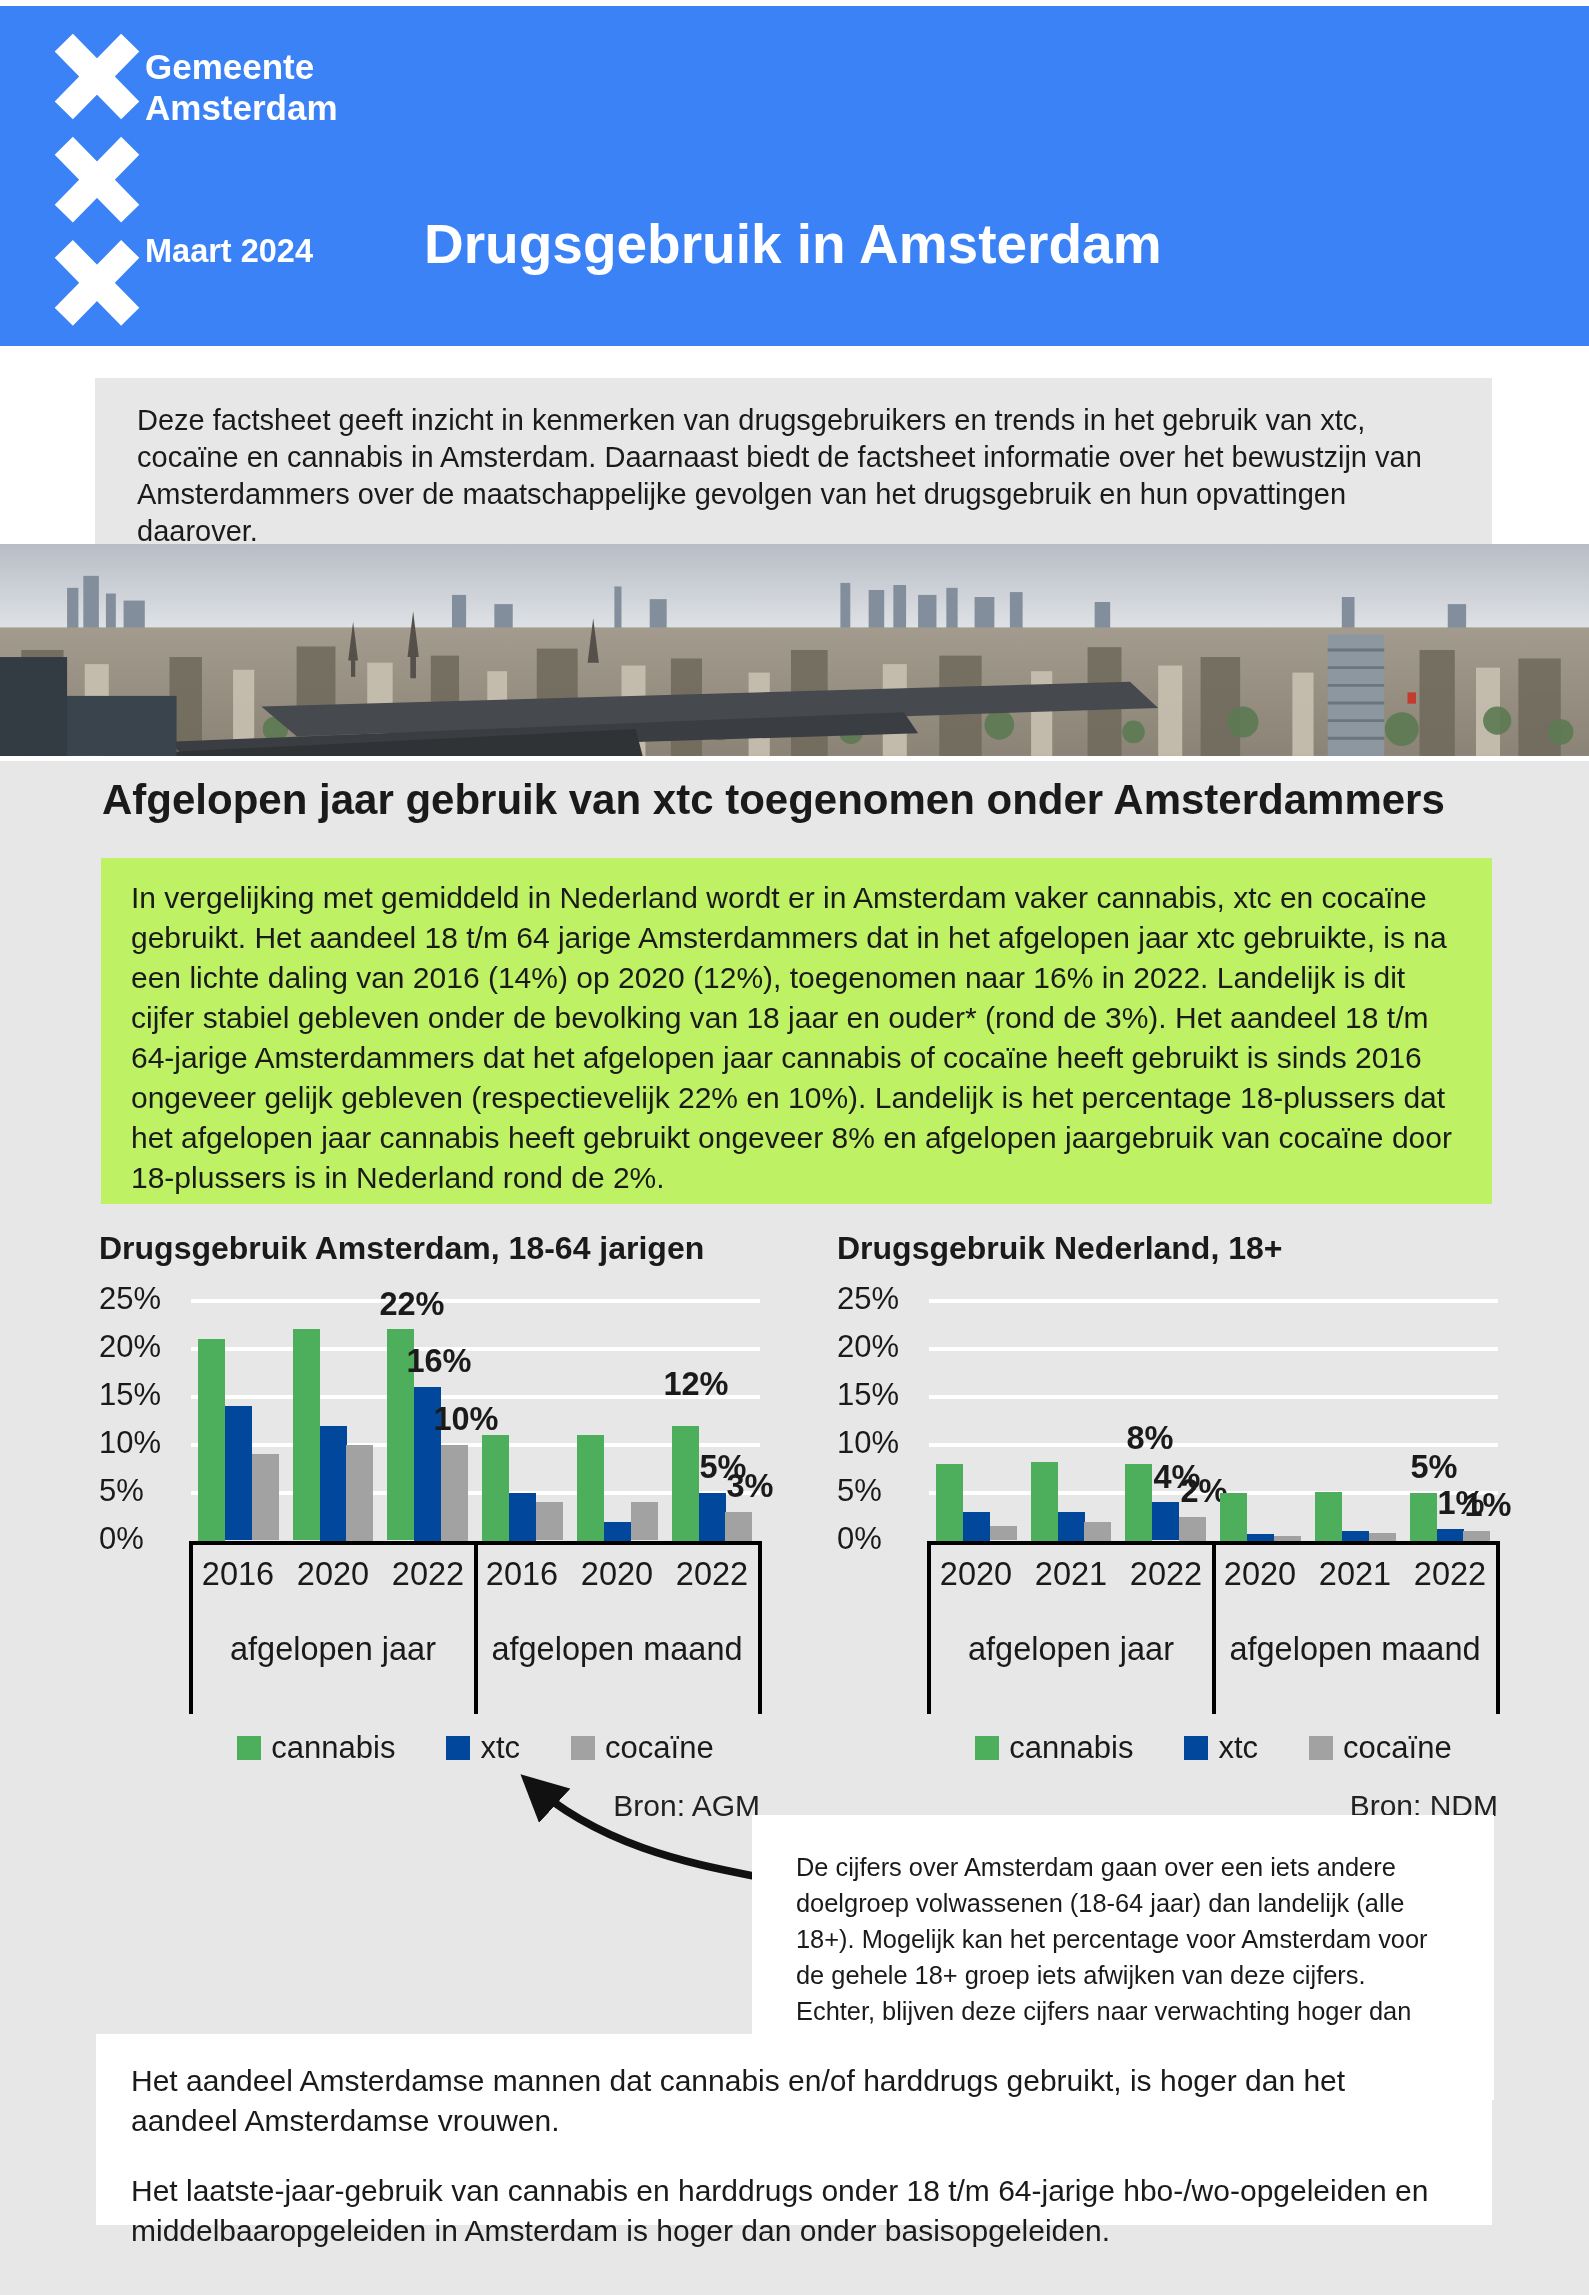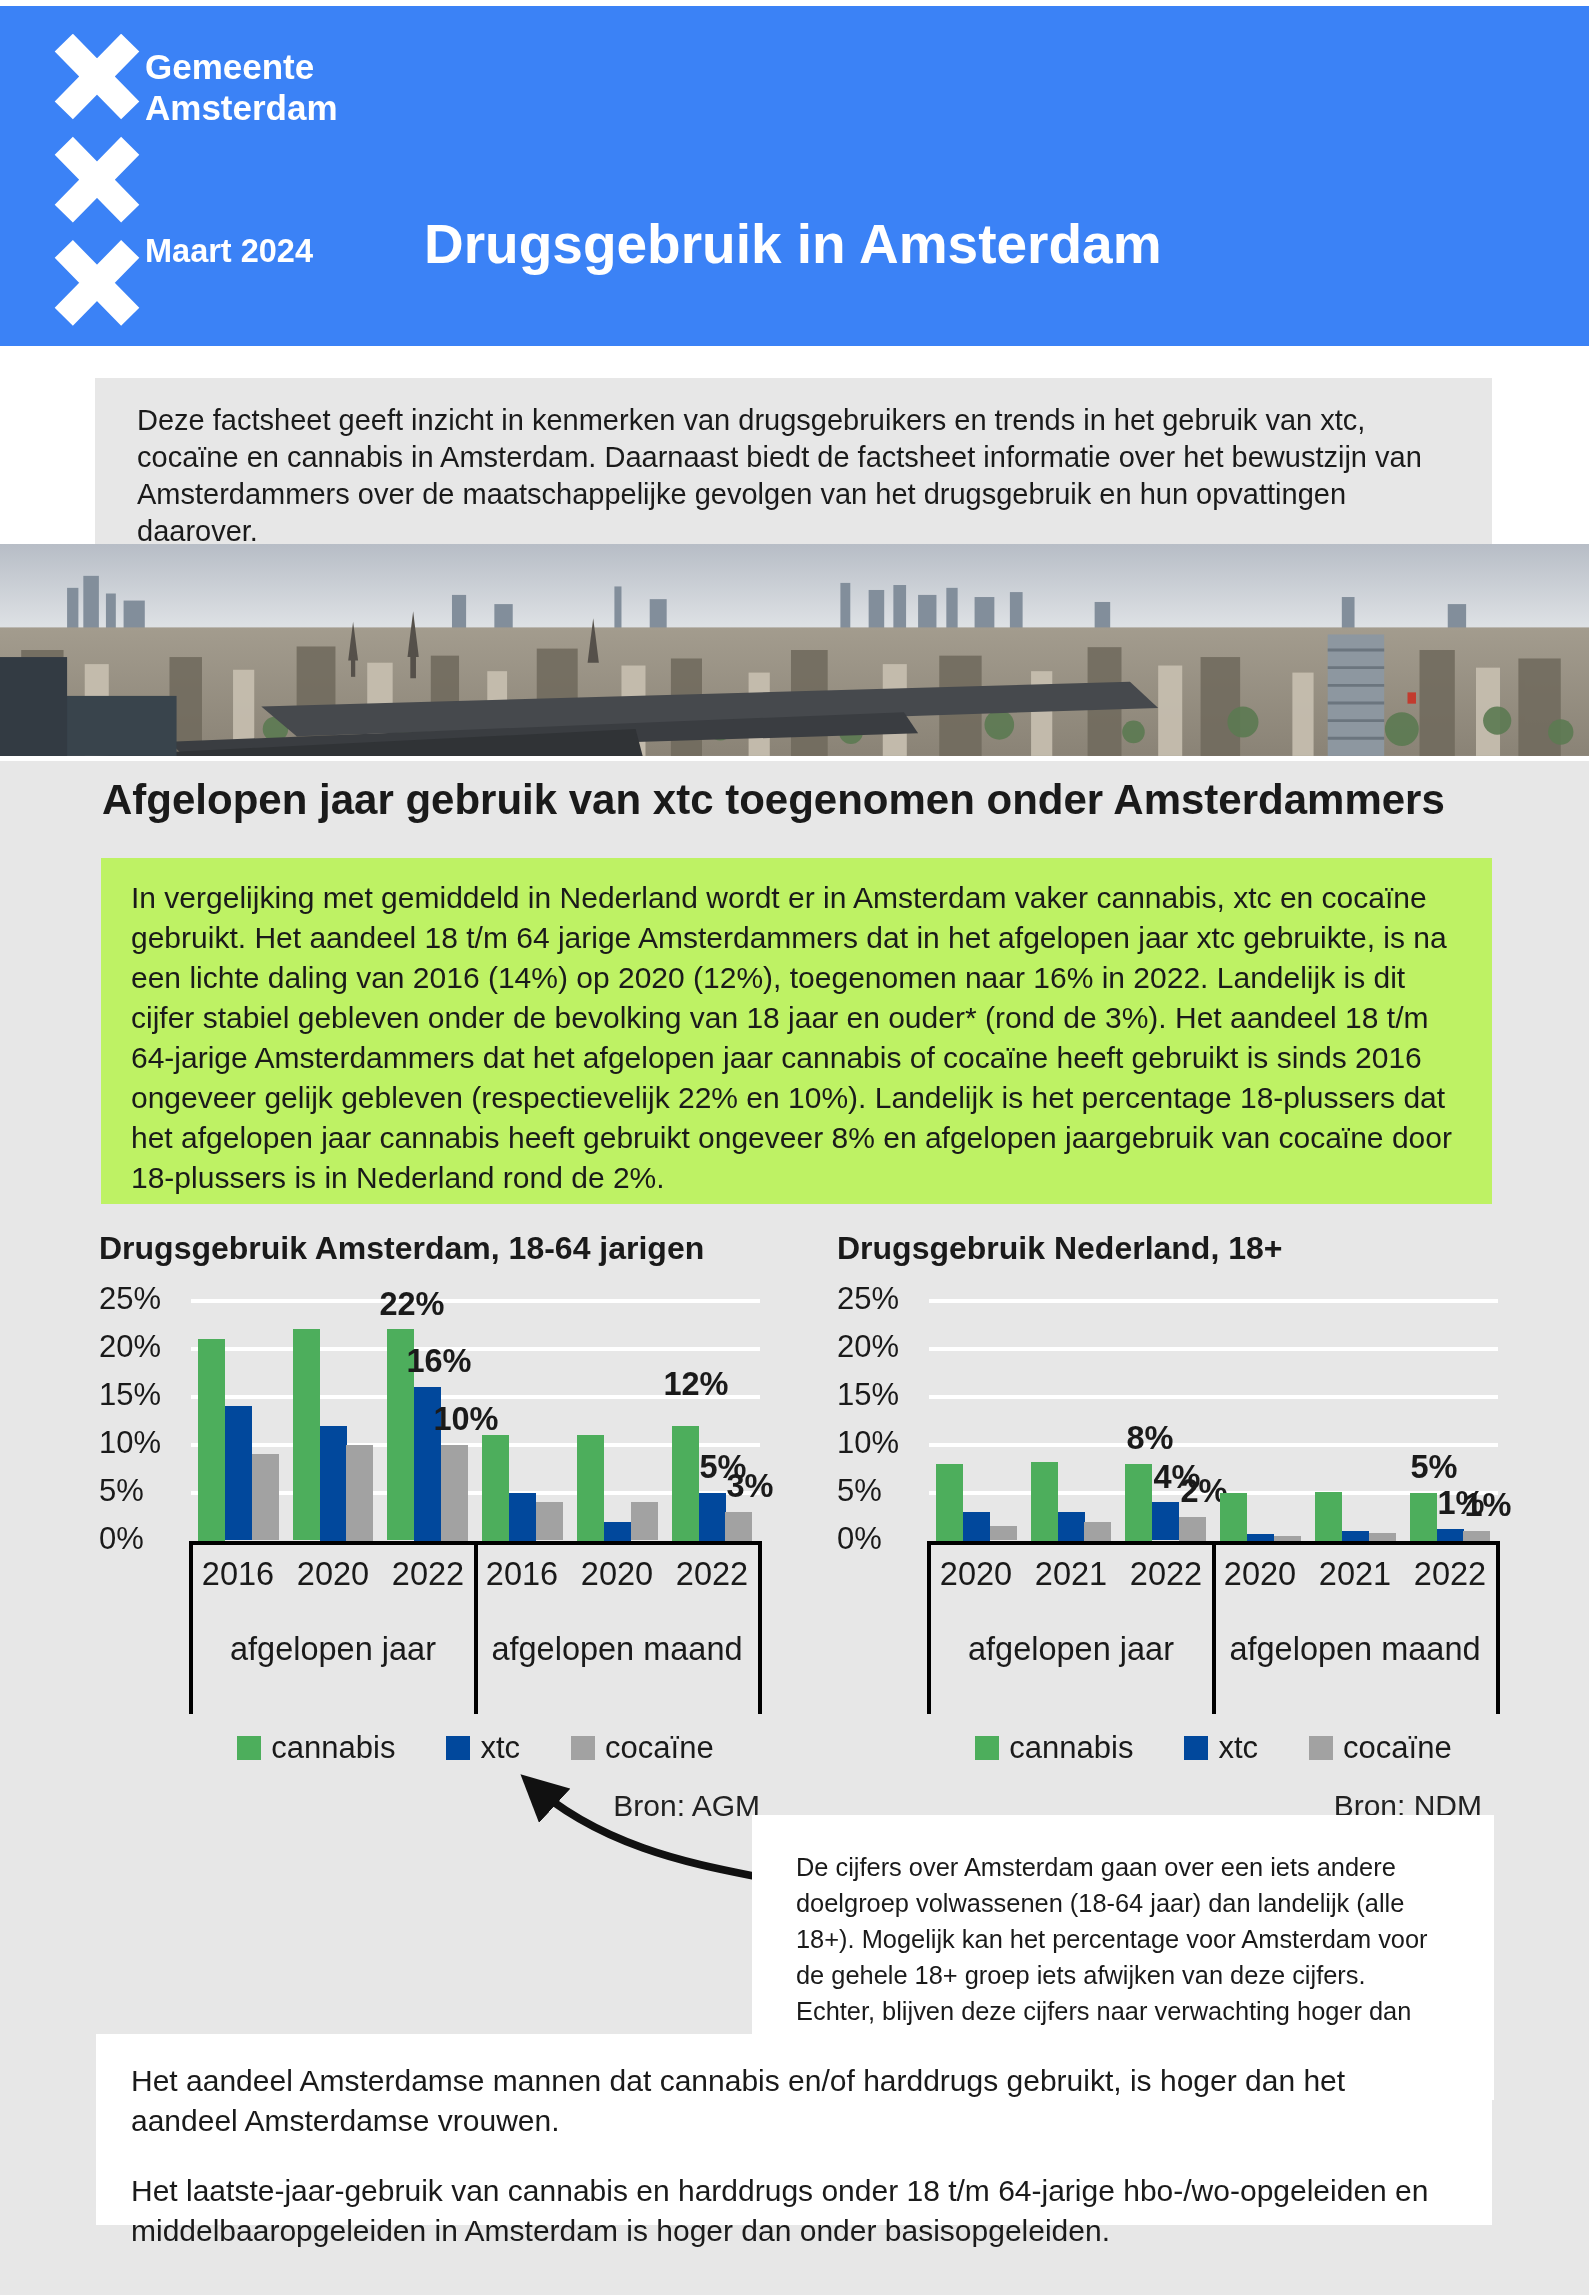--- a/index.html
+++ b/index.html
@@ -304,21 +304,21 @@
       </div>
       <div class="legend-item">
         <span class="swatch" style="background: rgb(1, 72, 156);"></span>
         <span>xtc</span>
       </div>
       <div class="legend-item">
         <span class="swatch" style="background: rgb(162, 162, 162);"></span>
         <span>cocaïne</span>
       </div>
     </div>
-    <div class="source" style="left: 76px; width: 569px; top: 559px;">Bron: NDM</div>
+    <div class="source" style="left: 92px; width: 569px; top: 559px;">Bron: NDM</div>
   </div>
 
 <svg class="abs arrow-svg" width="297" height="155" viewBox="0 0 420 220">
   <defs>
     <marker id="ah" markerWidth="6" markerHeight="6" refX="4.6" refY="3" orient="auto">
       <path d="M0,0 L6,3 L0,6 z" fill="#111"></path>
     </marker>
   </defs>
   <path d="M 408 190 C 320 172 175 150 68 52" fill="none" stroke="#111" stroke-width="11" marker-end="url(#ah)"></path>
 </svg>

